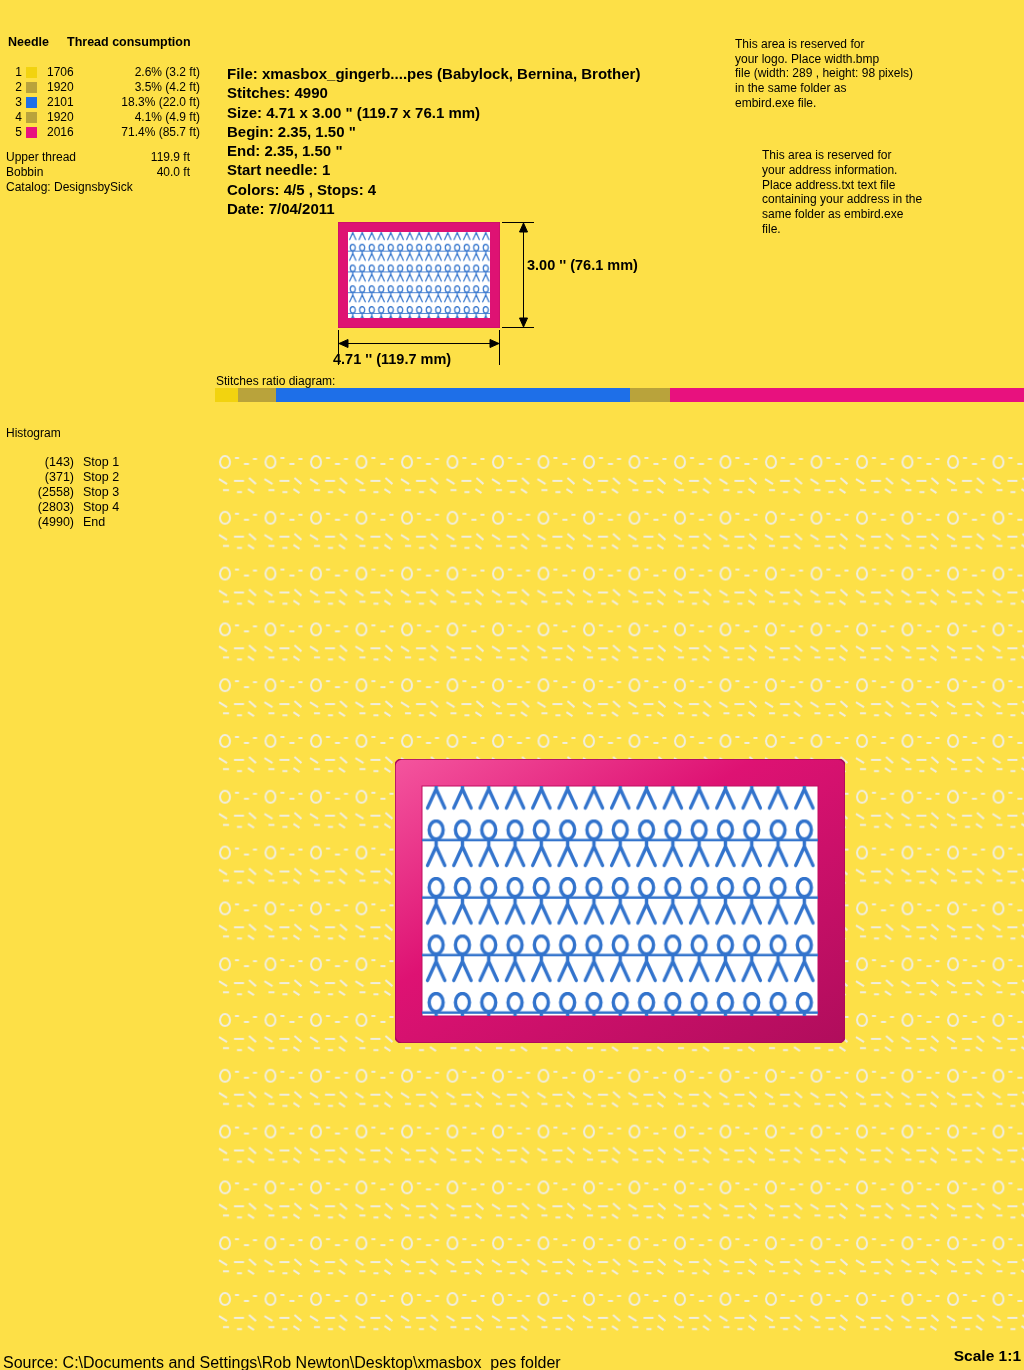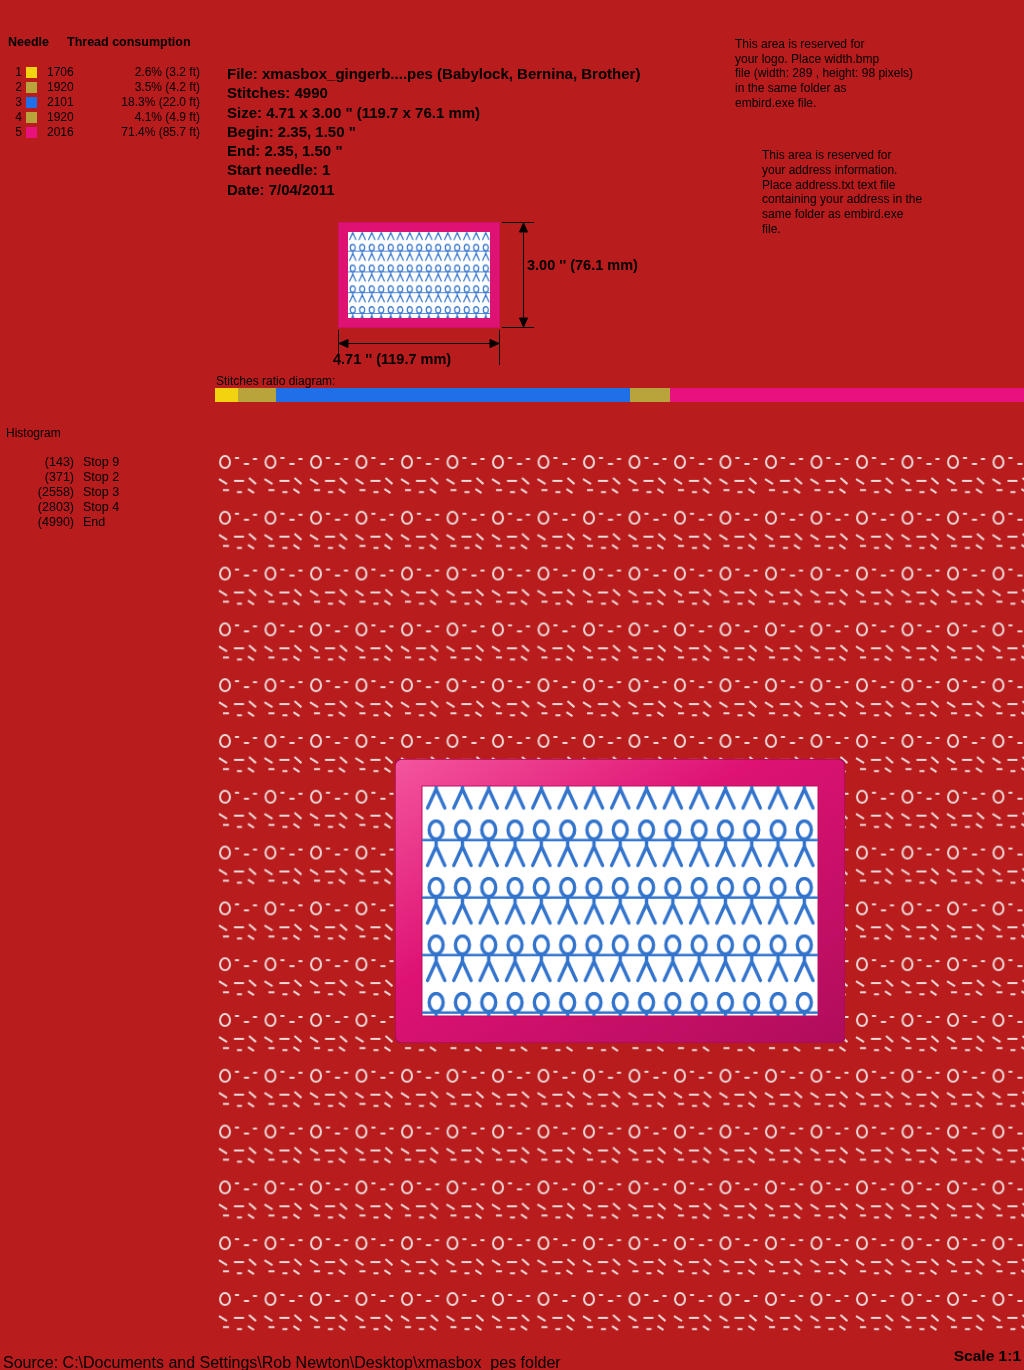--- a/index.html
+++ b/index.html
@@ -1,16 +1,16 @@
 <!DOCTYPE html>
 <html style="--yellow: #F2D30F; --olive: #B9A33B; --blue: #1E6FE8; --magenta: #E8117E; --pink: #DE1273; --pinklight: #F4559E; --pinkdark: #B00D5C; --stitch: #3273CC; --watermark: #EFEFEF;"><head>
 <meta charset="utf-8">
 <style>
   html,body{margin:0;padding:0;background:#fff;}
-  .page{position:relative;width:1024px;height:1370px;background:#b91c1c;
+  .page{position:relative;width:1024px;height:1370px;background:#fde047;
         font-family:"Liberation Sans",sans-serif;color:#000;overflow:hidden;}
 
   
   .thread-table{position:absolute;left:6px;top:35px;width:204px;font-size:12px;}
   .tt-header{display:flex;font-weight:bold;font-size:12.5px;}
   .tt-header .h1{margin-left:2px;}
   .tt-header .h2{margin-left:18px;}
   .tt-rows{margin-top:16px;}
   .tt-row{display:flex;align-items:center;height:15px;line-height:15px;}
   .tt-num{width:16px;text-align:right;}
@@ -91,29 +91,41 @@
         <span class="tt-code">1920</span>
         <span class="tt-cons">4.1% (4.9 ft)</span>
       </div>
       <div class="tt-row">
         <span class="tt-num">5</span>
         <span class="tt-swatch" style="background-color: rgb(232, 17, 126);"></span>
         <span class="tt-code">2016</span>
         <span class="tt-cons">71.4% (85.7 ft)</span>
       </div>
     </div>
+    <div class="tt-summary">
+      <div class="tt-sumrow">
+        <span>Upper thread</span>
+        <span class="val">119.9 ft</span>
+      </div>
+      <div class="tt-sumrow">
+        <span>Bobbin</span>
+        <span class="val">40.0 ft</span>
+      </div>
+      <div>Catalog: DesignsbySick</div>
+    </div>
   </div>
 
   <div class="file-info">
     <div>File: xmasbox_gingerb....pes  (Babylock, Bernina, Brother)</div>
     <div>Stitches: 4990</div>
     <div>Size: 4.71 x 3.00 " (119.7 x 76.1 mm)</div>
     <div>Begin: 2.35, 1.50 "</div>
     <div>End: 2.35, 1.50 "</div>
     <div>Start needle: 1</div>
+    <div>Colors: 4/5 , Stops: 4</div>
     <div>Date: 7/04/2011</div>
   </div>
 
   <div class="logo-note">
     <div>This area is reserved for</div>
     <div>your logo. Place width.bmp</div>
     <div>file (width: 289 , height: 98 pixels)</div>
     <div>in the same folder as</div>
     <div>embird.exe file.</div>
   </div>
@@ -165,21 +177,21 @@
     <div class="ratio-seg" style="background-color: rgb(185, 163, 59); flex-grow: 4.6;"></div>
     <div class="ratio-seg" style="background-color: rgb(30, 111, 232); flex-grow: 43.8;"></div>
     <div class="ratio-seg" style="background-color: rgb(185, 163, 59); flex-grow: 4.9;"></div>
     <div class="ratio-seg" style="background-color: rgb(232, 17, 126); flex-grow: 43.8;"></div>
   </div>
 
   <div class="histogram-title">Histogram</div>
   <div class="histogram-list">
     <div class="hist-row">
       <span class="hist-count">(143)</span>
-      <span class="hist-label">Stop 9</span>
+      <span class="hist-label">Stop 1</span>
     </div>
     <div class="hist-row">
       <span class="hist-count">(371)</span>
       <span class="hist-label">Stop 2</span>
     </div>
     <div class="hist-row">
       <span class="hist-count">(2558)</span>
       <span class="hist-label">Stop 3</span>
     </div>
     <div class="hist-row">

